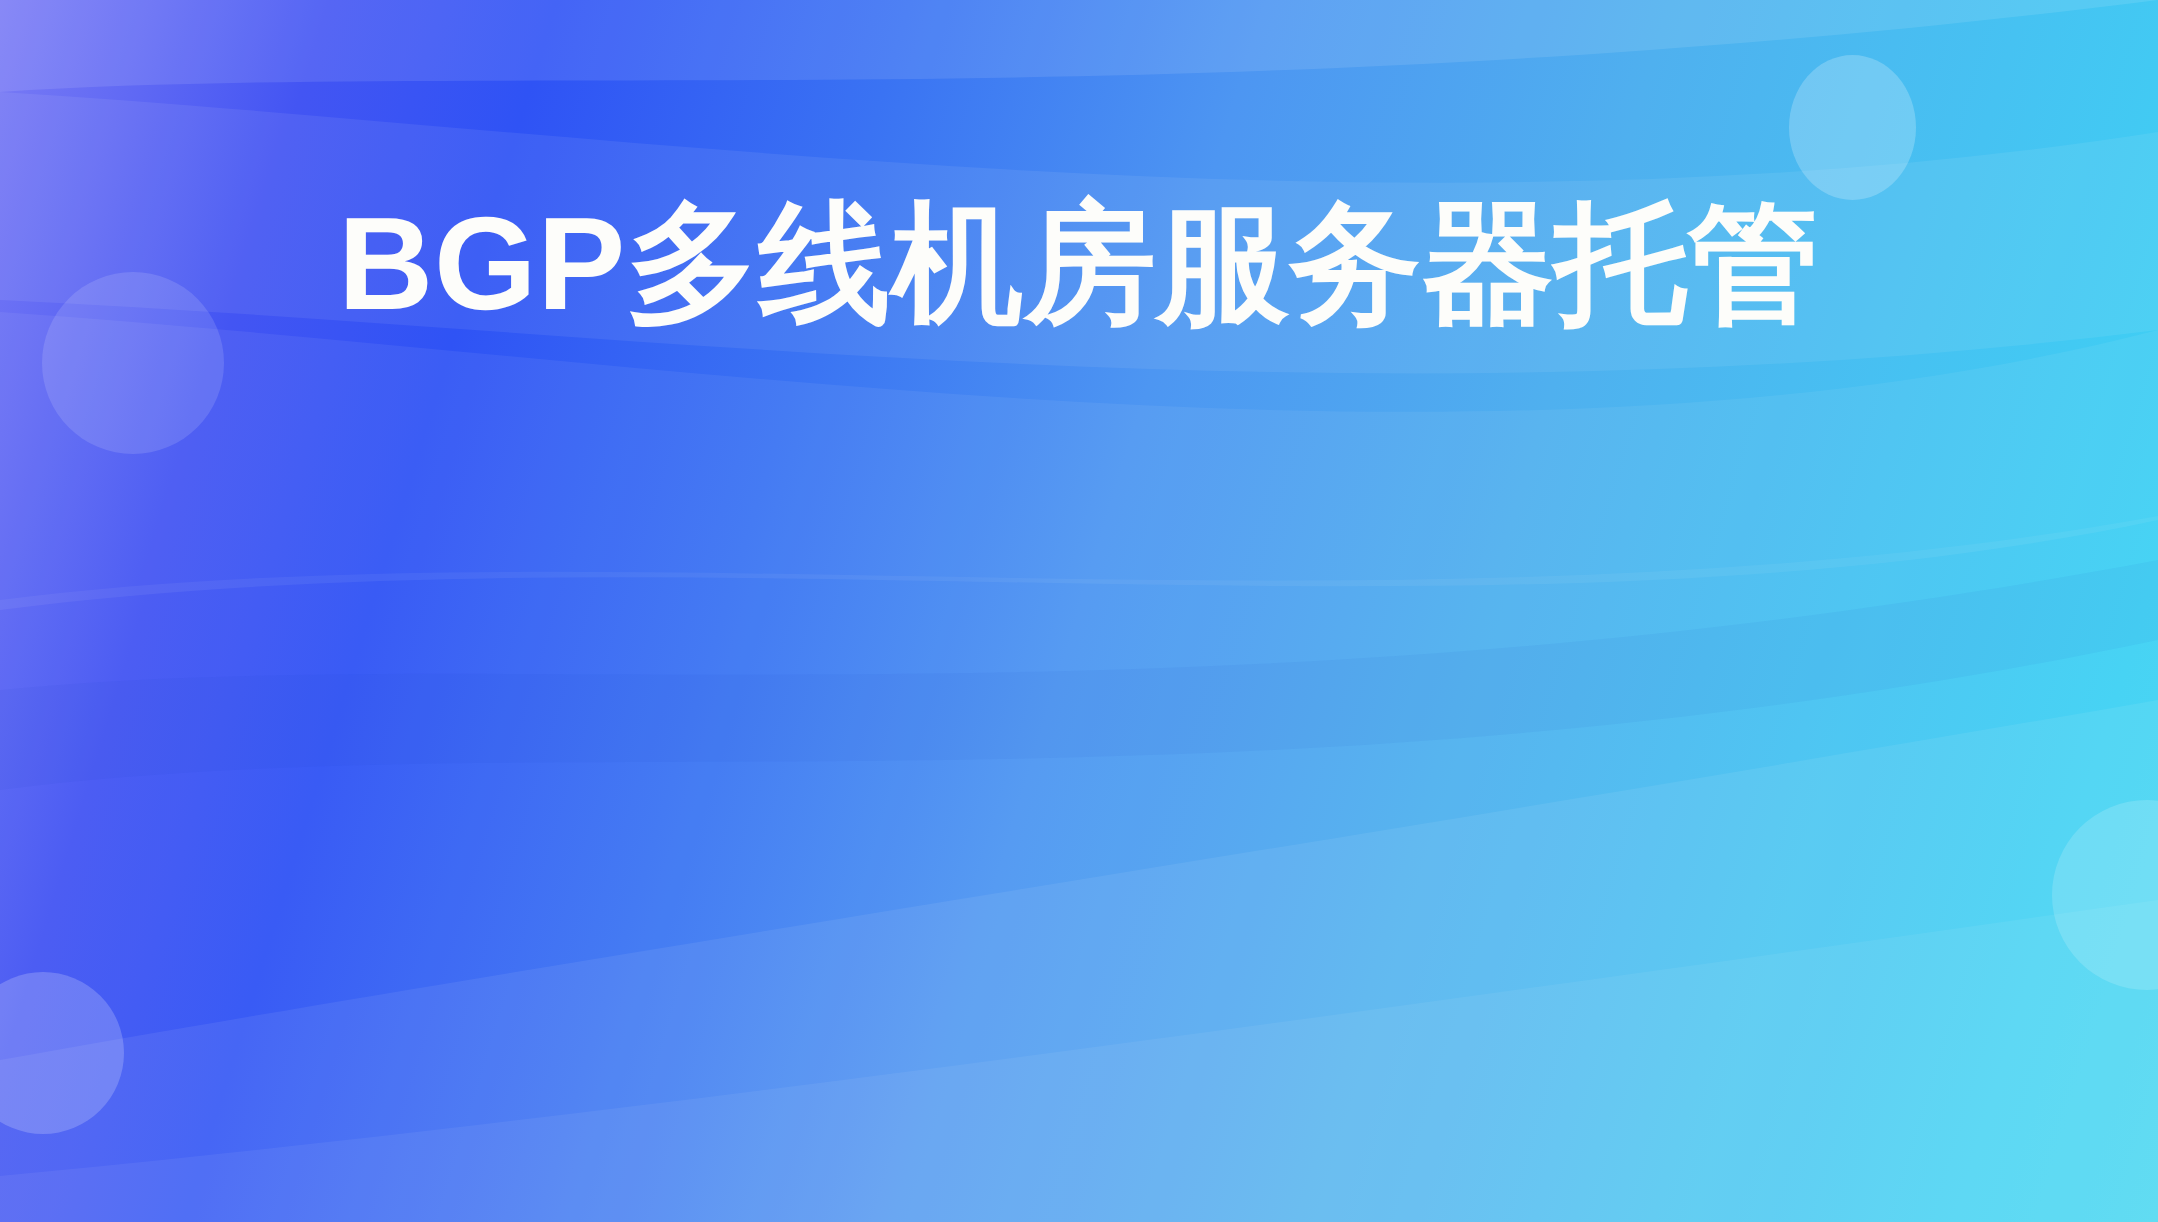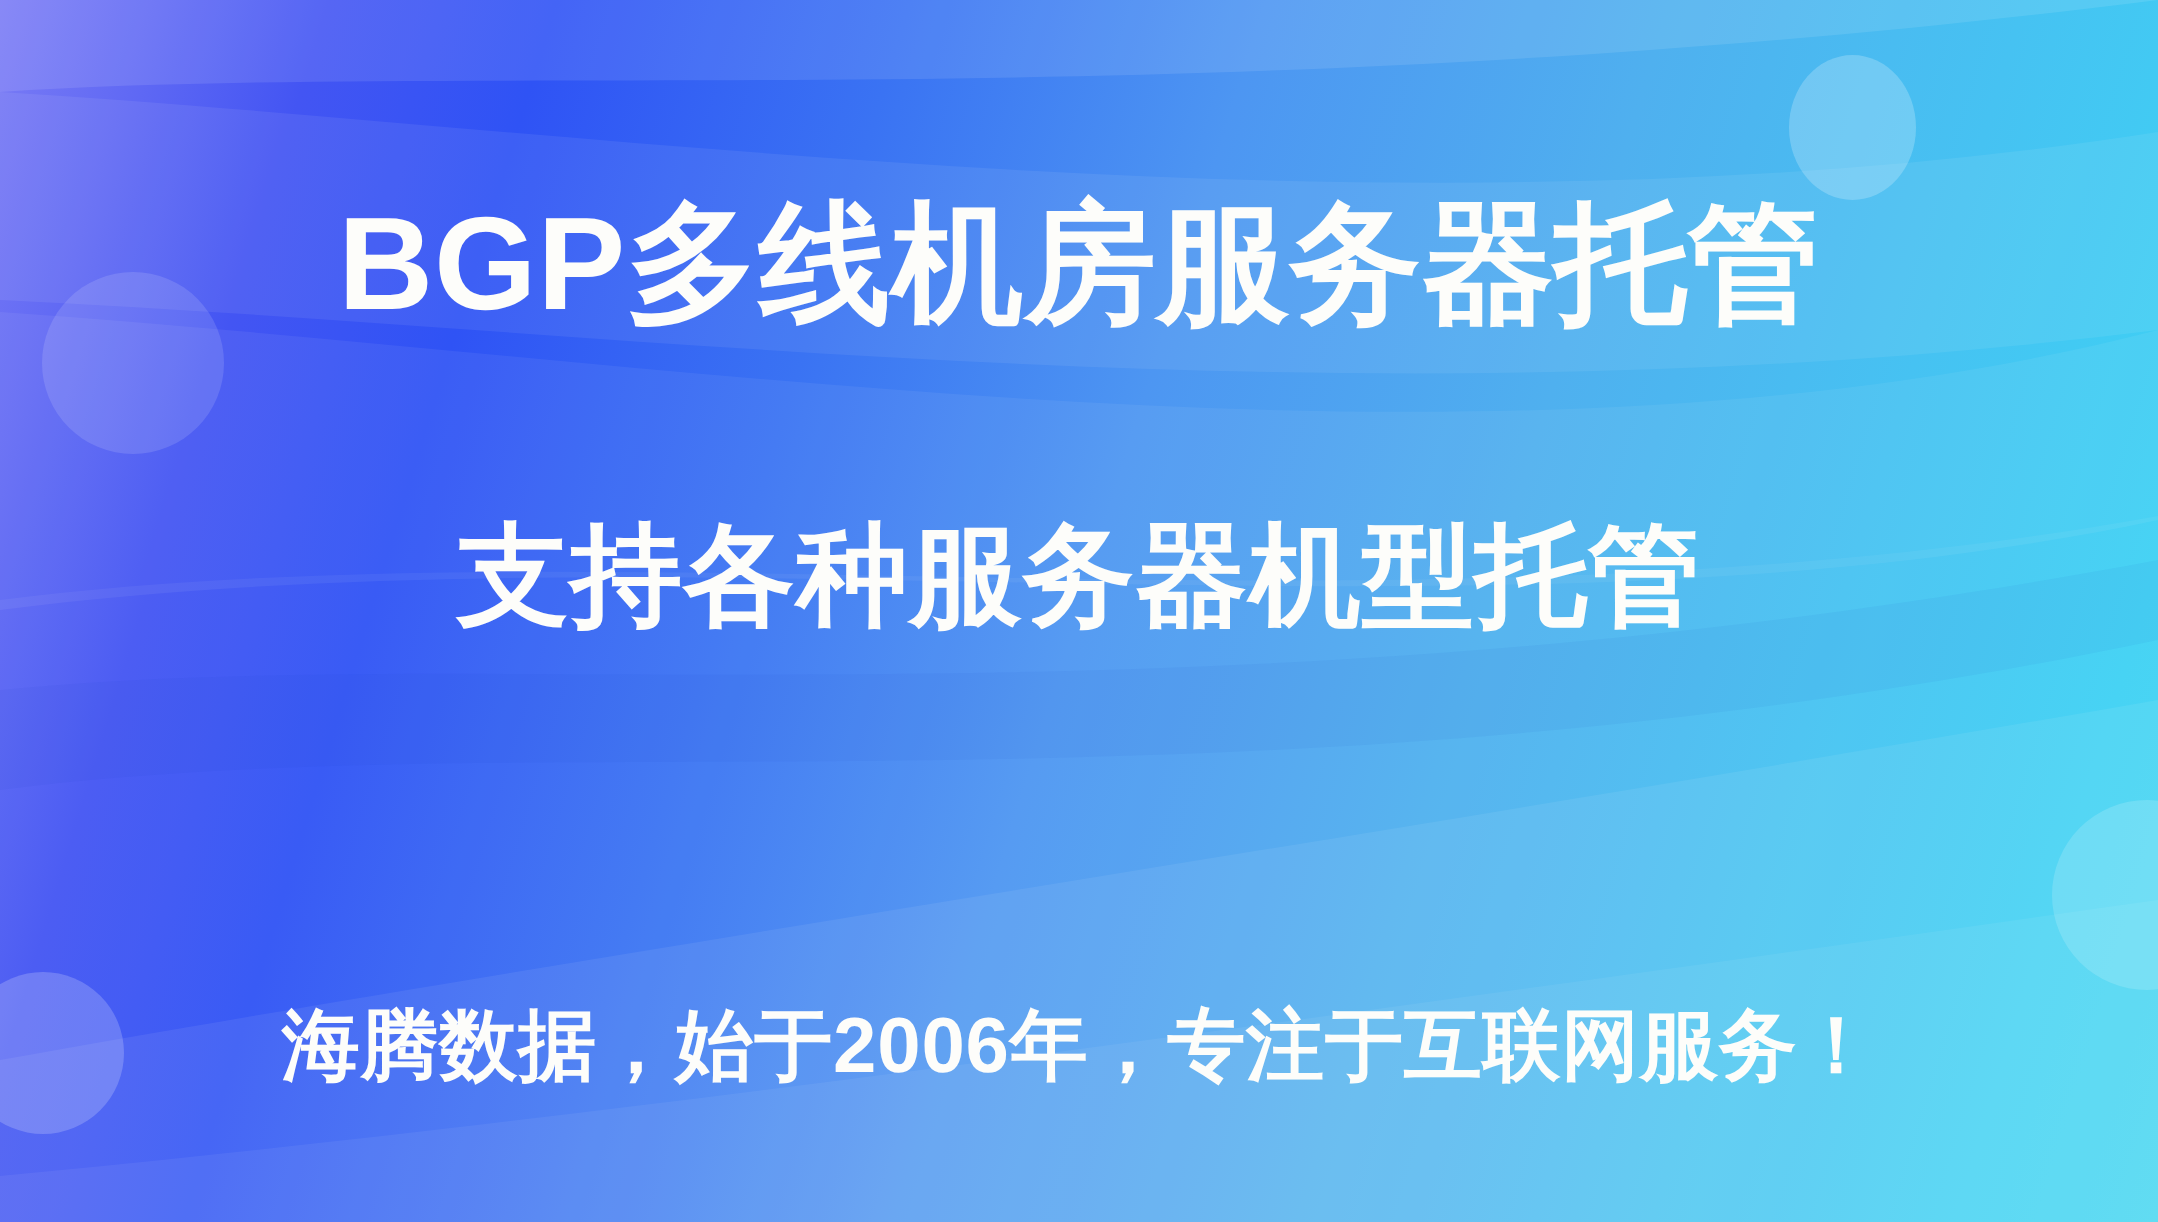--- a/index.html
+++ b/index.html
@@ -142,19 +142,17 @@
   </svg>
 
   <div class="circle circle-left-mid"></div>
   <div class="circle circle-top-right"></div>
   <div class="circle circle-bottom-left"></div>
   <div class="circle circle-right-edge"></div>
 
   <div id="content">
     <div class="headline" id="title">BGP多线机房服务器托管</div>
 
-    <div class="headline" id="sub1">支持各种服务器机型托管</div>
 
 
-    <div class="headline" id="tagline">海腾数据，始于2006年，专注于互联网服务！</div>
   </div>
 
 </div>
 
 </body></html>

